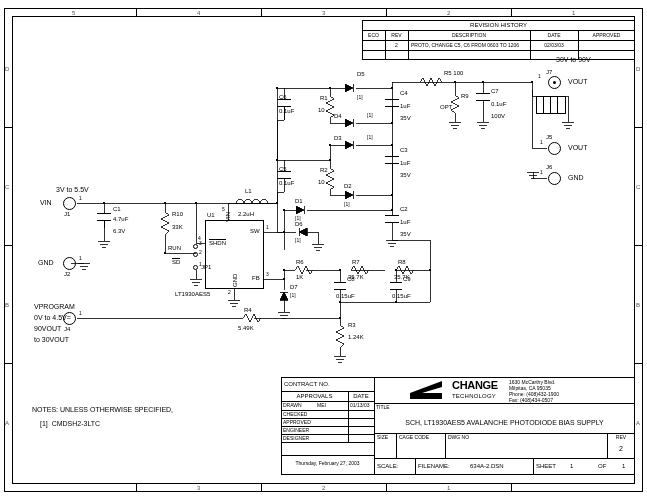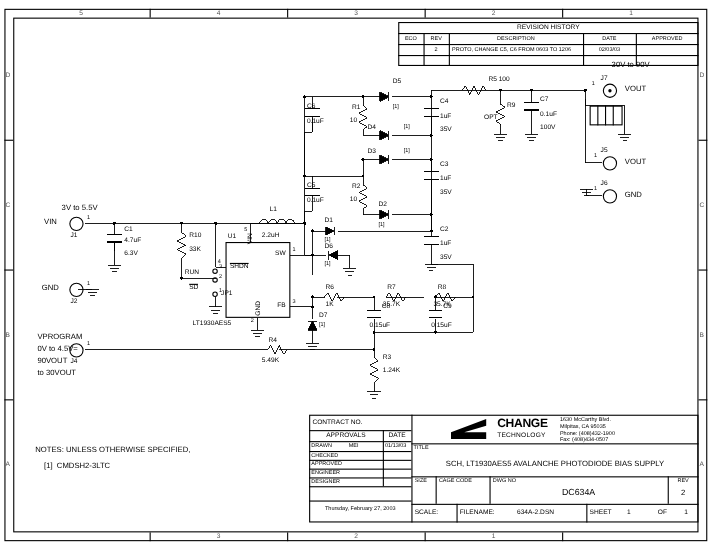--- a/index.html
+++ b/index.html
@@ -560,21 +560,20 @@
   <div class="t f5" style="left:509px;top:386px;">Milpitas, CA 95035</div>
   <div class="t f5" style="left:509px;top:392px;">Phone: (408)432-1900</div>
   <div class="t f5" style="left:509px;top:398px;">Fax: (408)434-0507</div>
 
   <div class="t f5" style="left:376px;top:405px;">TITLE</div>
   <div class="t f7 ctr" style="left:374px;top:419px;width:261px;">SCH, LT1930AES5 AVALANCHE PHOTODIODE BIAS SUPPLY</div>
 
   <div class="t f5" style="left:377px;top:435px;">SIZE</div>
   <div class="t f5" style="left:399px;top:435px;">CAGE CODE</div>
   <div class="t f5" style="left:448px;top:435px;">DWG NO</div>
-  <div class="t f8 ctr" style="left:445px;top:444px;width:162px;">DC634A</div>
   <div class="t f5 ctr" style="left:607px;top:435px;width:28px;">REV</div>
   <div class="t f7 ctr" style="left:607px;top:445px;width:28px;">2</div>
 
   <div class="t f6" style="left:377px;top:463px;">SCALE:</div>
   <div class="t f6" style="left:418px;top:463px;">FILENAME:</div>
   <div class="t f6" style="left:470px;top:463px;">634A-2.DSN</div>
   <div class="t f6" style="left:536px;top:463px;">SHEET</div>
   <div class="t f6" style="left:570px;top:463px;">1</div>
   <div class="t f6" style="left:598px;top:463px;">OF</div>
   <div class="t f6" style="left:622px;top:463px;">1</div>

